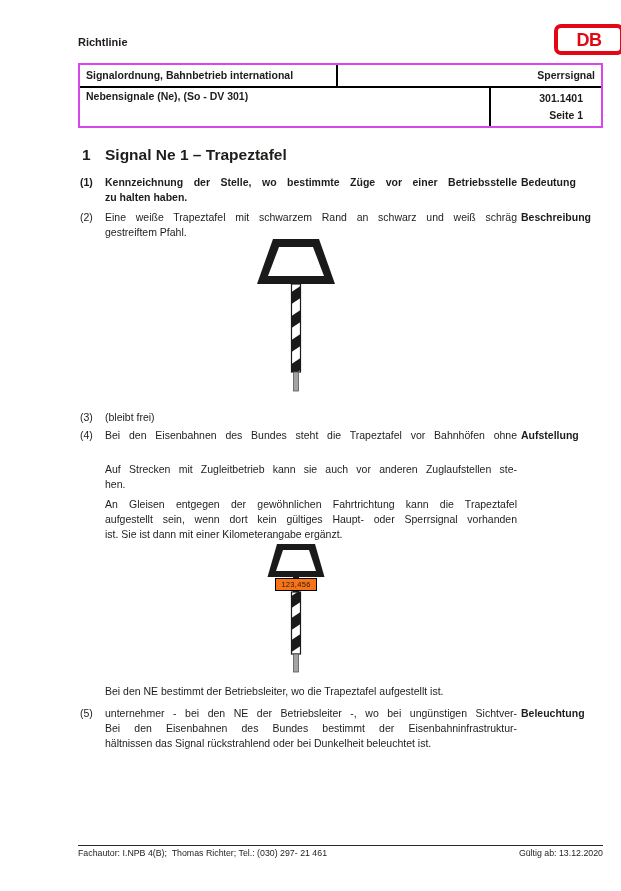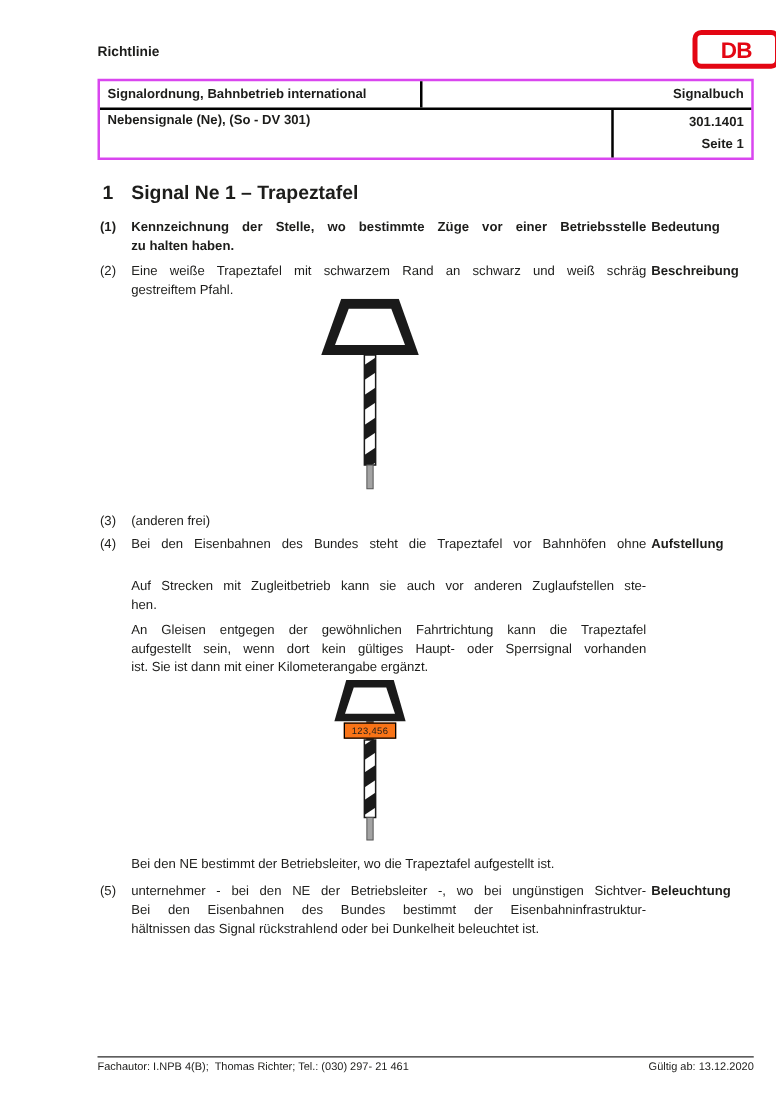--- a/index.html
+++ b/index.html
@@ -20,21 +20,21 @@
   }
   .db-logo span{font-size:18px; font-weight:bold; color:#e30613; letter-spacing:-0.5px; line-height:1;}
 
   
   .htable{left:78px; top:63px; width:525px; box-sizing:border-box; border:2px solid #d946ef; font-size:10.5px; font-weight:bold;}
   .hrow1{display:flex; height:21px; border-bottom:2px solid #000;}
   .hcellA{width:258px; box-sizing:border-box; border-right:2px solid #000; padding-left:6px; line-height:20px;}
   .hcellB{flex:1; text-align:right; padding-right:6px; line-height:20px;}
   .hrow2{display:flex; height:38px;}
   .hcellC{flex:1; padding-left:6px; padding-top:2px;}
-  .hcellD{width:112px; box-sizing:border-box; border-left:2px solid #000; text-align:right; padding-right:6px; padding-top:2px; line-height:17px;}
+  .hcellD{width:112px; box-sizing:border-box; border-left:2px solid #000; text-align:right; padding-right:18px; padding-top:2px; line-height:17px;}
 
   
   .heading{left:82px; top:146px; font-size:15.5px; font-weight:bold;}
   .heading .hnum{position:absolute; left:0; top:0;}
   .heading .htitle{margin-left:23px; white-space:nowrap;}
 
   
   .para{left:80px; width:438px; font-size:10.5px; line-height:15px;}
   .para .pnum{position:absolute; left:0; top:0;}
   .para .ptext{margin-left:25px; width:412px;}
@@ -64,21 +64,21 @@
 
   <div class="abs richtlinie">Richtlinie</div>
 
   <div class="abs db-logo">
     <span>DB</span>
   </div>
 
   <div class="abs htable">
     <div class="hrow1">
       <div class="hcellA">Signalordnung, Bahnbetrieb international</div>
-      <div class="hcellB">Signalbuch</div>
+      <div class="hcellB">Sperrsignal</div>
     </div>
     <div class="hrow2">
       <div class="hcellC">Nebensignale (Ne), (So - DV 301)</div>
       <div class="hcellD">
         <div>301.1401</div>
         <div>Seite 1</div>
       </div>
     </div>
   </div>
 
@@ -121,21 +121,21 @@
         <polygon points="37.5,101 46.5,95 46.5,107 37.5,113" fill="#1a1a1a"></polygon>
         <polygon points="37.5,125 46.5,119 46.5,131 37.5,137" fill="#1a1a1a"></polygon>
       </g>
       <rect x="39.5" y="133" width="5" height="19" fill="#a3a3a3" stroke="#555" stroke-width="0.8"></rect>
     </svg>
   </div>
 
   <div class="abs para" style="top:410px">
     <span class="pnum">(3)</span>
     <div class="ptext">
-        <div class="jline last">(anderen frei)</div>
+        <div class="jline last">(bleibt frei)</div>
       </div>
   </div>
 
   <div class="abs para" style="top:428px">
     <span class="pnum">(4)</span>
     <div class="ptext">
         <div class="jline">Bei den Eisenbahnen des Bundes steht die Trapeztafel vor Bahnhöfen ohne</div>
       </div>
   </div>
   <div class="abs mnote" style="top:428px">Aufstellung</div>

